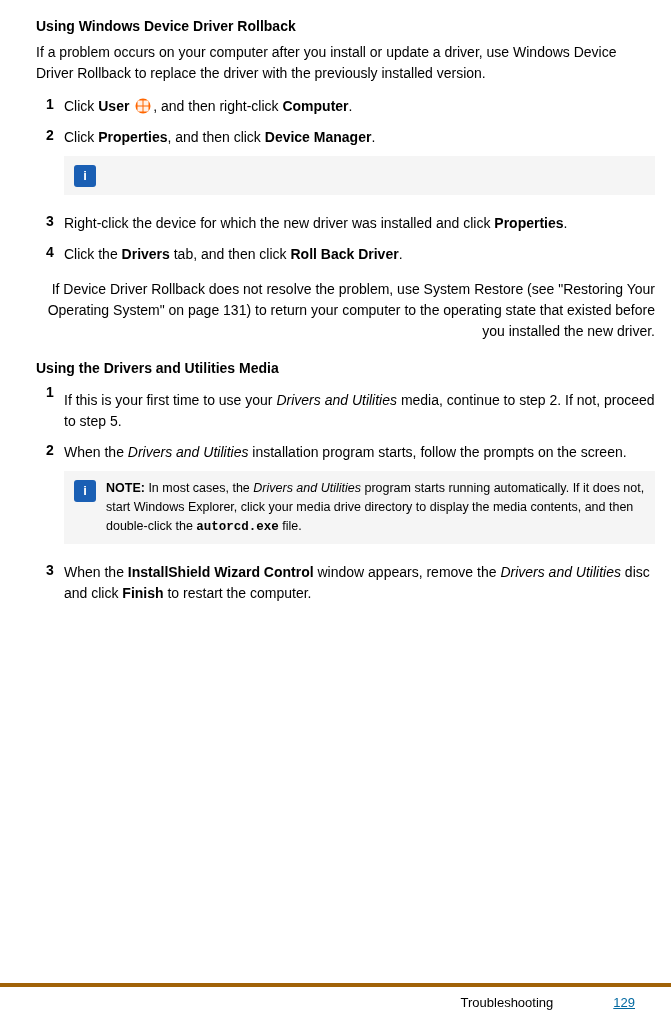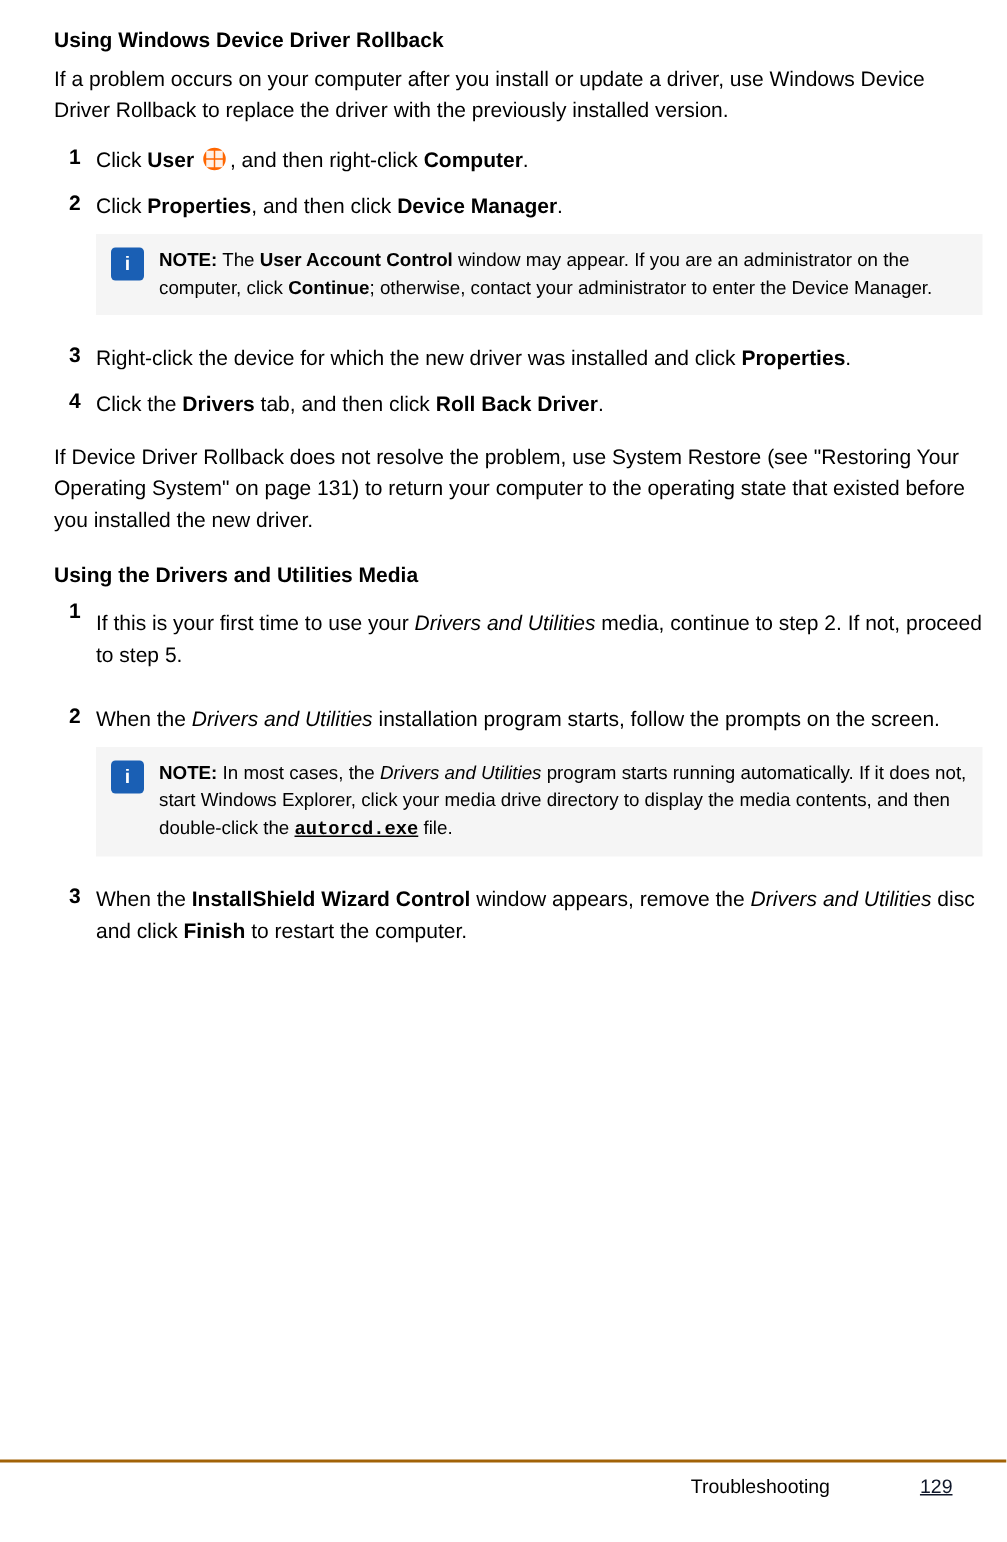--- a/index.html
+++ b/index.html
@@ -94,20 +94,21 @@
     }
 
     .para-text {
       font-size: 14px;
       line-height: 1.5;
       margin-bottom: 14px;
     }
 
     .section-gap {
       margin-bottom: 18px;
+      text-align: right;
     }
 
     .windows-start-icon {
       display: inline-block;
       width: 16px;
       height: 16px;
       vertical-align: middle;
       margin: 0 2px;
       position: relative;
       top: -1px;
@@ -119,44 +120,44 @@
     }
 
     .page-footer {
       position: absolute;
       bottom: 18px;
       left: 0;
       right: 0;
       display: flex;
       align-items: center;
       justify-content: flex-end;
-      padding: 12px 36px;
-      border-top: 2px solid #a16207;
+      padding: 0 36px;
+      border-top: 4px solid #a16207;
       padding-top: 8px;
       margin-top: 33px;
     }
 
     .footer-text {
       font-size: 13px;
       color: #000;
     }
 
     .footer-page-num {
       font-size: 13px;
-      color: #0f172a;
+      color: #0369a1;
       margin-left: 60px;
       text-decoration: underline;
     }
-    .code-font { font-family: 'Courier New', Courier, monospace; font-weight: bold; text-decoration: underline; }
+    .code-font { font-family: 'Courier New', Courier, monospace; font-weight: bold; }
 
     .sub-para {
       font-size: 14px;
       line-height: 1.5;
       margin-top: 6px;
-      margin-bottom: 12px;
+      margin-bottom: 0;
     }
   </style>
 </head>
 <body>
 
 <div class="page-content">
 
   <div class="section-heading">Using Windows Device Driver Rollback</div>
 
   <p class="intro-text">If a problem occurs on your computer after you install or update a driver, use Windows Device Driver Rollback to replace the driver with the previously installed version.</p>
@@ -175,24 +176,20 @@
             </svg></span><span>, and then right-click <strong>Computer</strong>.</span>
       </div>
     </li>
 
     <li class="step-item">
       <span class="step-number">2</span>
       <div class="step-content">
         <span>Click <strong>Properties</strong>, and then click <strong>Device Manager</strong>.</span>
         <div class="note-box">
           <div class="note-icon">i</div>
-          <div class="note-text">
-            <span class="bold-label">NOTE:</span>
-            <span> The <strong>User Account Control</strong> window may appear. If you are an administrator on the computer, click <strong>Continue</strong>; otherwise, contact your administrator to enter the Device Manager.</span>
-          </div>
         </div>
       </div>
     </li>
 
     <li class="step-item">
       <span class="step-number">3</span>
       <div class="step-content">
         <span>Right-click the device for which the new driver was installed and click <strong>Properties</strong>.</span>
       </div>
     </li>

